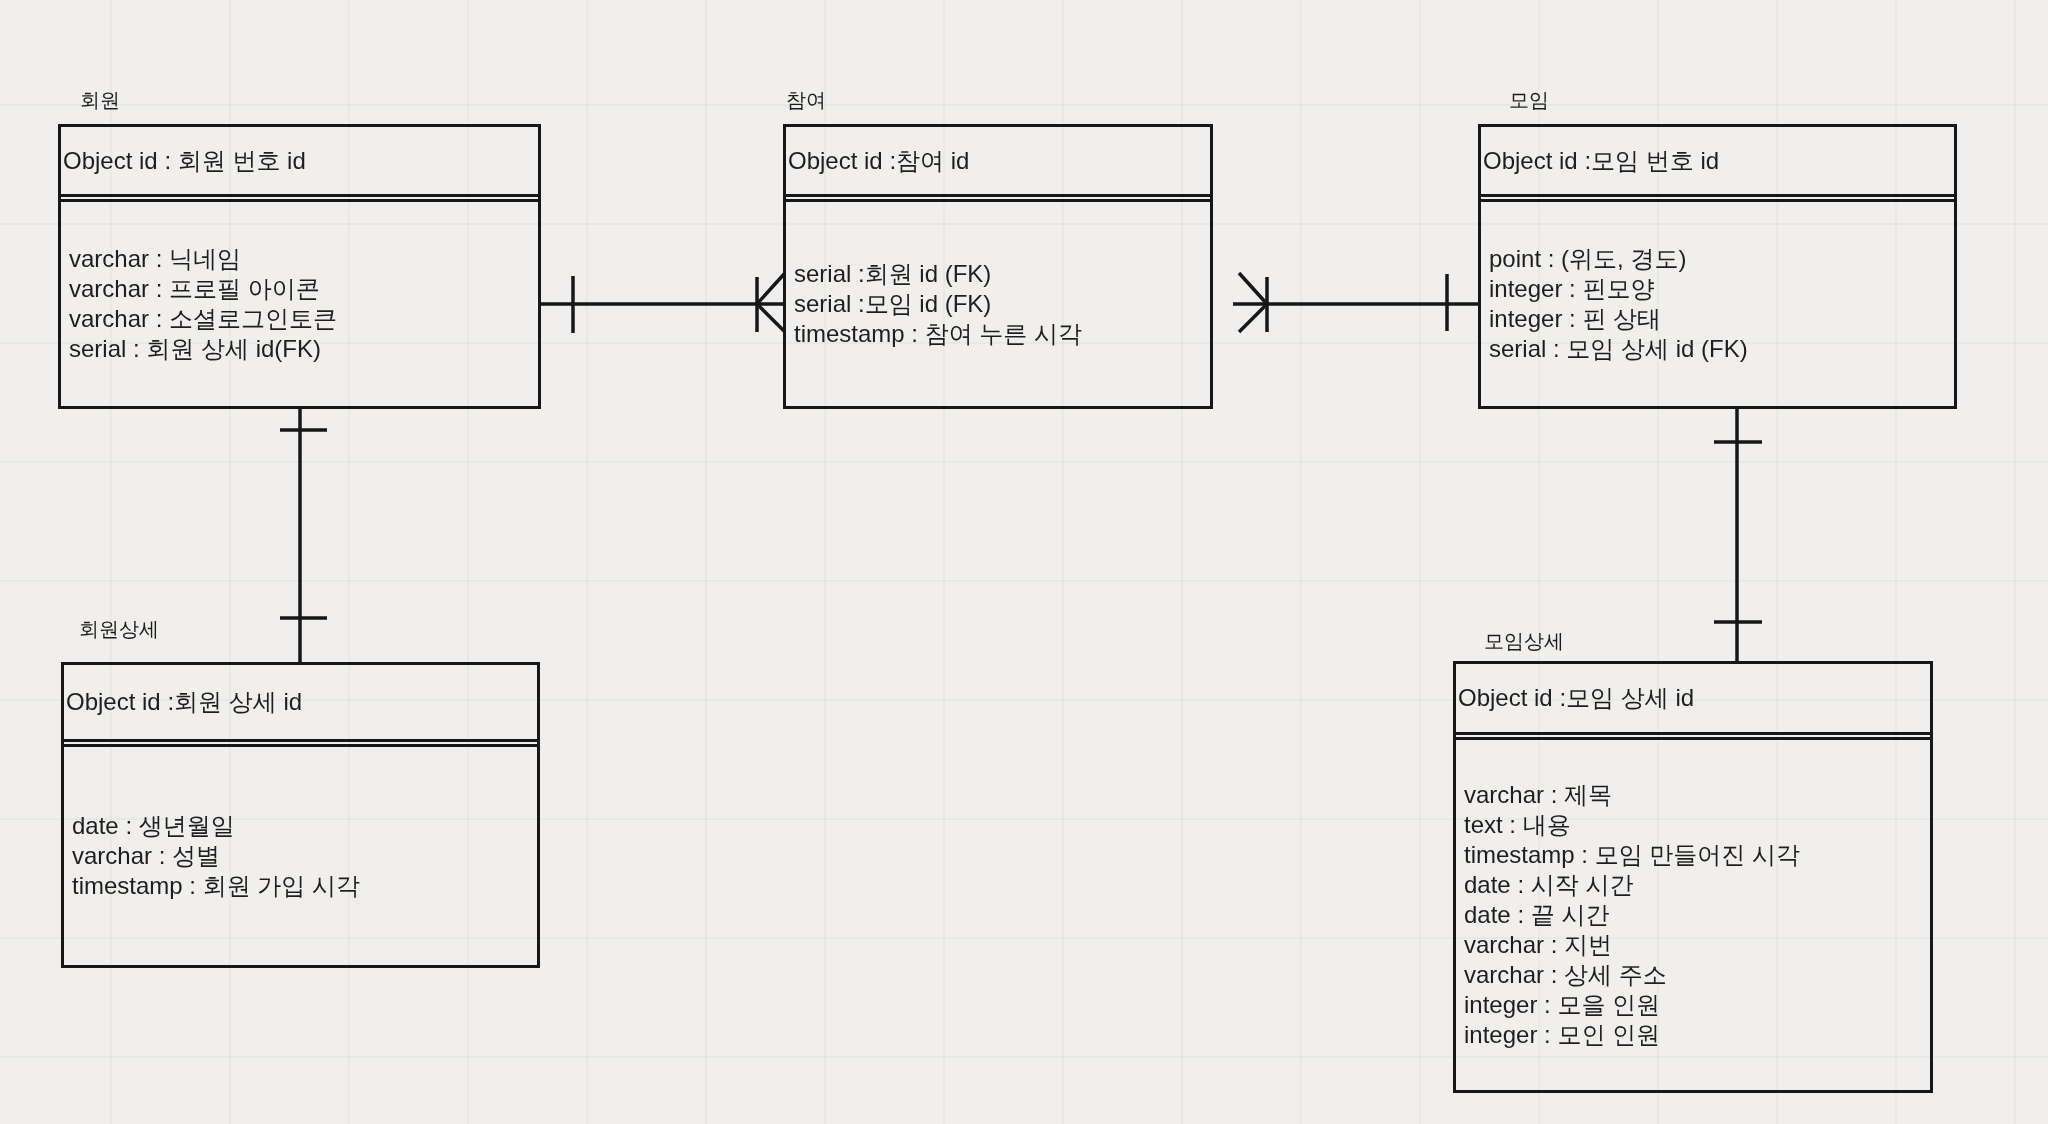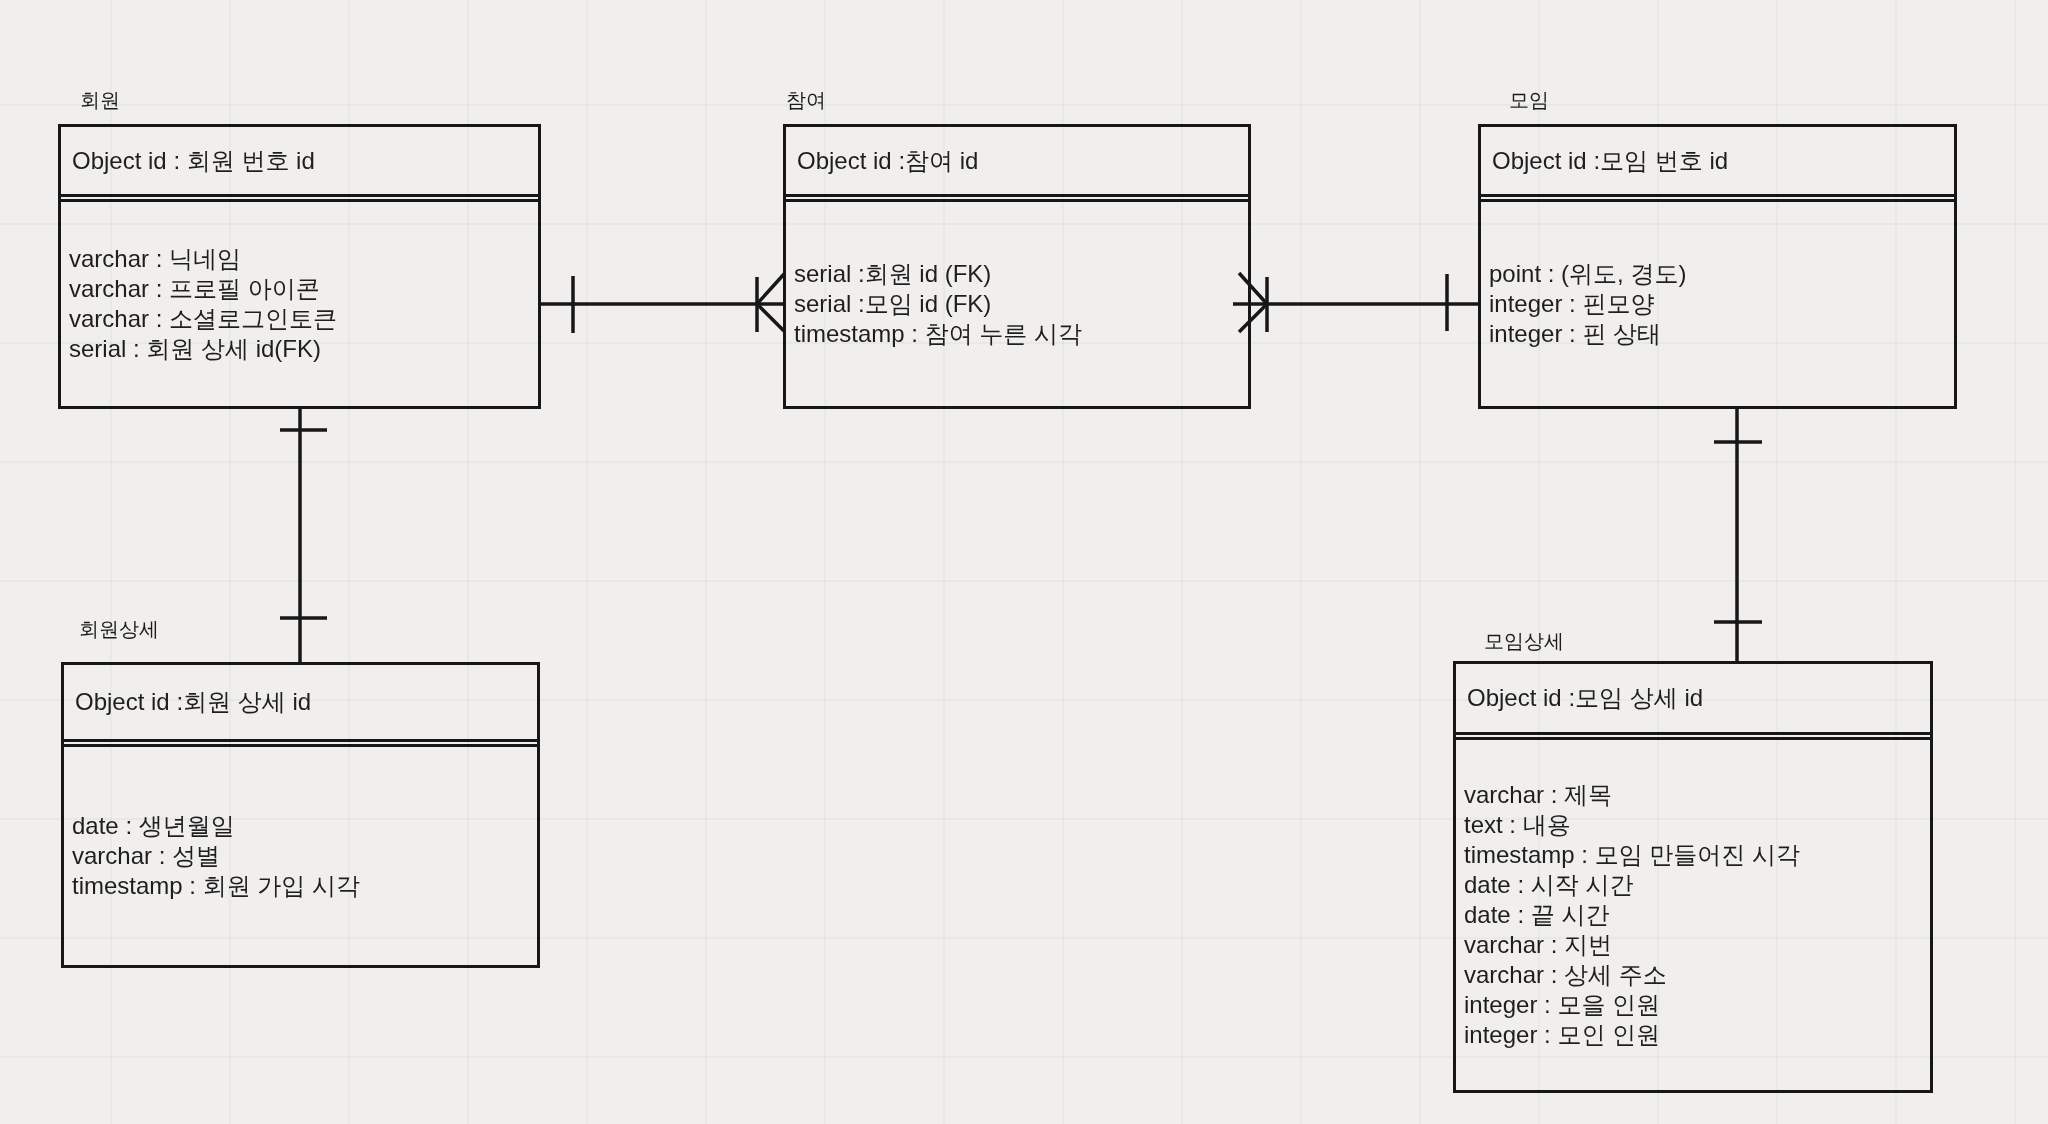--- a/index.html
+++ b/index.html
@@ -31,21 +31,21 @@
     line-height: 30px;
     white-space: nowrap;
     color: #1c1c1c;
   }
   .ehdr {
     box-sizing: content-box;
     height: 67px;
     border-bottom: 3px solid #171717;
     display: flex;
     align-items: center;
-    padding-left: 11px;
+    padding-left: 2px;
     font-size: 24px;
     white-space: nowrap;
   }
   .ebody {
     flex: 1;
     border-top: 3px solid #171717;
     margin-top: 2px;
     display: flex;
     flex-direction: column;
     justify-content: center;
@@ -105,41 +105,42 @@
       <span>Object id : 회원 번호 id</span>
     </div>
     <div class="ebody">
         <div class="erow">varchar : 닉네임</div>
         <div class="erow">varchar : 프로필 아이콘</div>
         <div class="erow">varchar : 소셜로그인토큰</div>
         <div class="erow">serial : 회원 상세 id(FK)</div>
       </div>
   </div>
 
-  <div class="entity" style="left:783px; top:124px; width:468px; height:285px;">
+  <div class="entity" style="left:783px; top:124px; width:430px; height:285px;">
     <div class="etitle" style="left:0px; bottom:calc(100% + 12px);">참여</div>
     <div class="ehdr">
       <span>Object id :참여 id</span>
     </div>
     <div class="ebody">
         <div class="erow">serial :회원 id (FK)</div>
         <div class="erow">serial :모임 id (FK)</div>
         <div class="erow">timestamp : 참여 누른 시각</div>
       </div>
   </div>
 
   <div class="entity" style="left:1478px; top:124px; width:479px; height:285px;">
     <div class="etitle" style="left:0px; bottom:calc(100% + 12px);margin-left:28px;">모임</div>
     <div class="ehdr">
       <span>Object id :모임 번호 id</span>
     </div>
     <div class="ebody">
         <div class="erow">point : (위도, 경도)</div>
         <div class="erow">integer : 핀모양</div>
         <div class="erow">integer : 핀 상태</div>
+        <div class="erow">serial : 모임 상세 id (FK)</div>
       </div>
   </div>
 
   <div class="entity" style="left:61px; top:662px; width:479px; height:306px;">
     <div class="etitle" style="left:15px; bottom:calc(100% + 21px);">회원상세</div>
     <div class="ehdr" style="height:74px;">
       <span>Object id :회원 상세 id</span>
     </div>
     <div class="ebody">
         <div class="erow">date : 생년월일</div>

